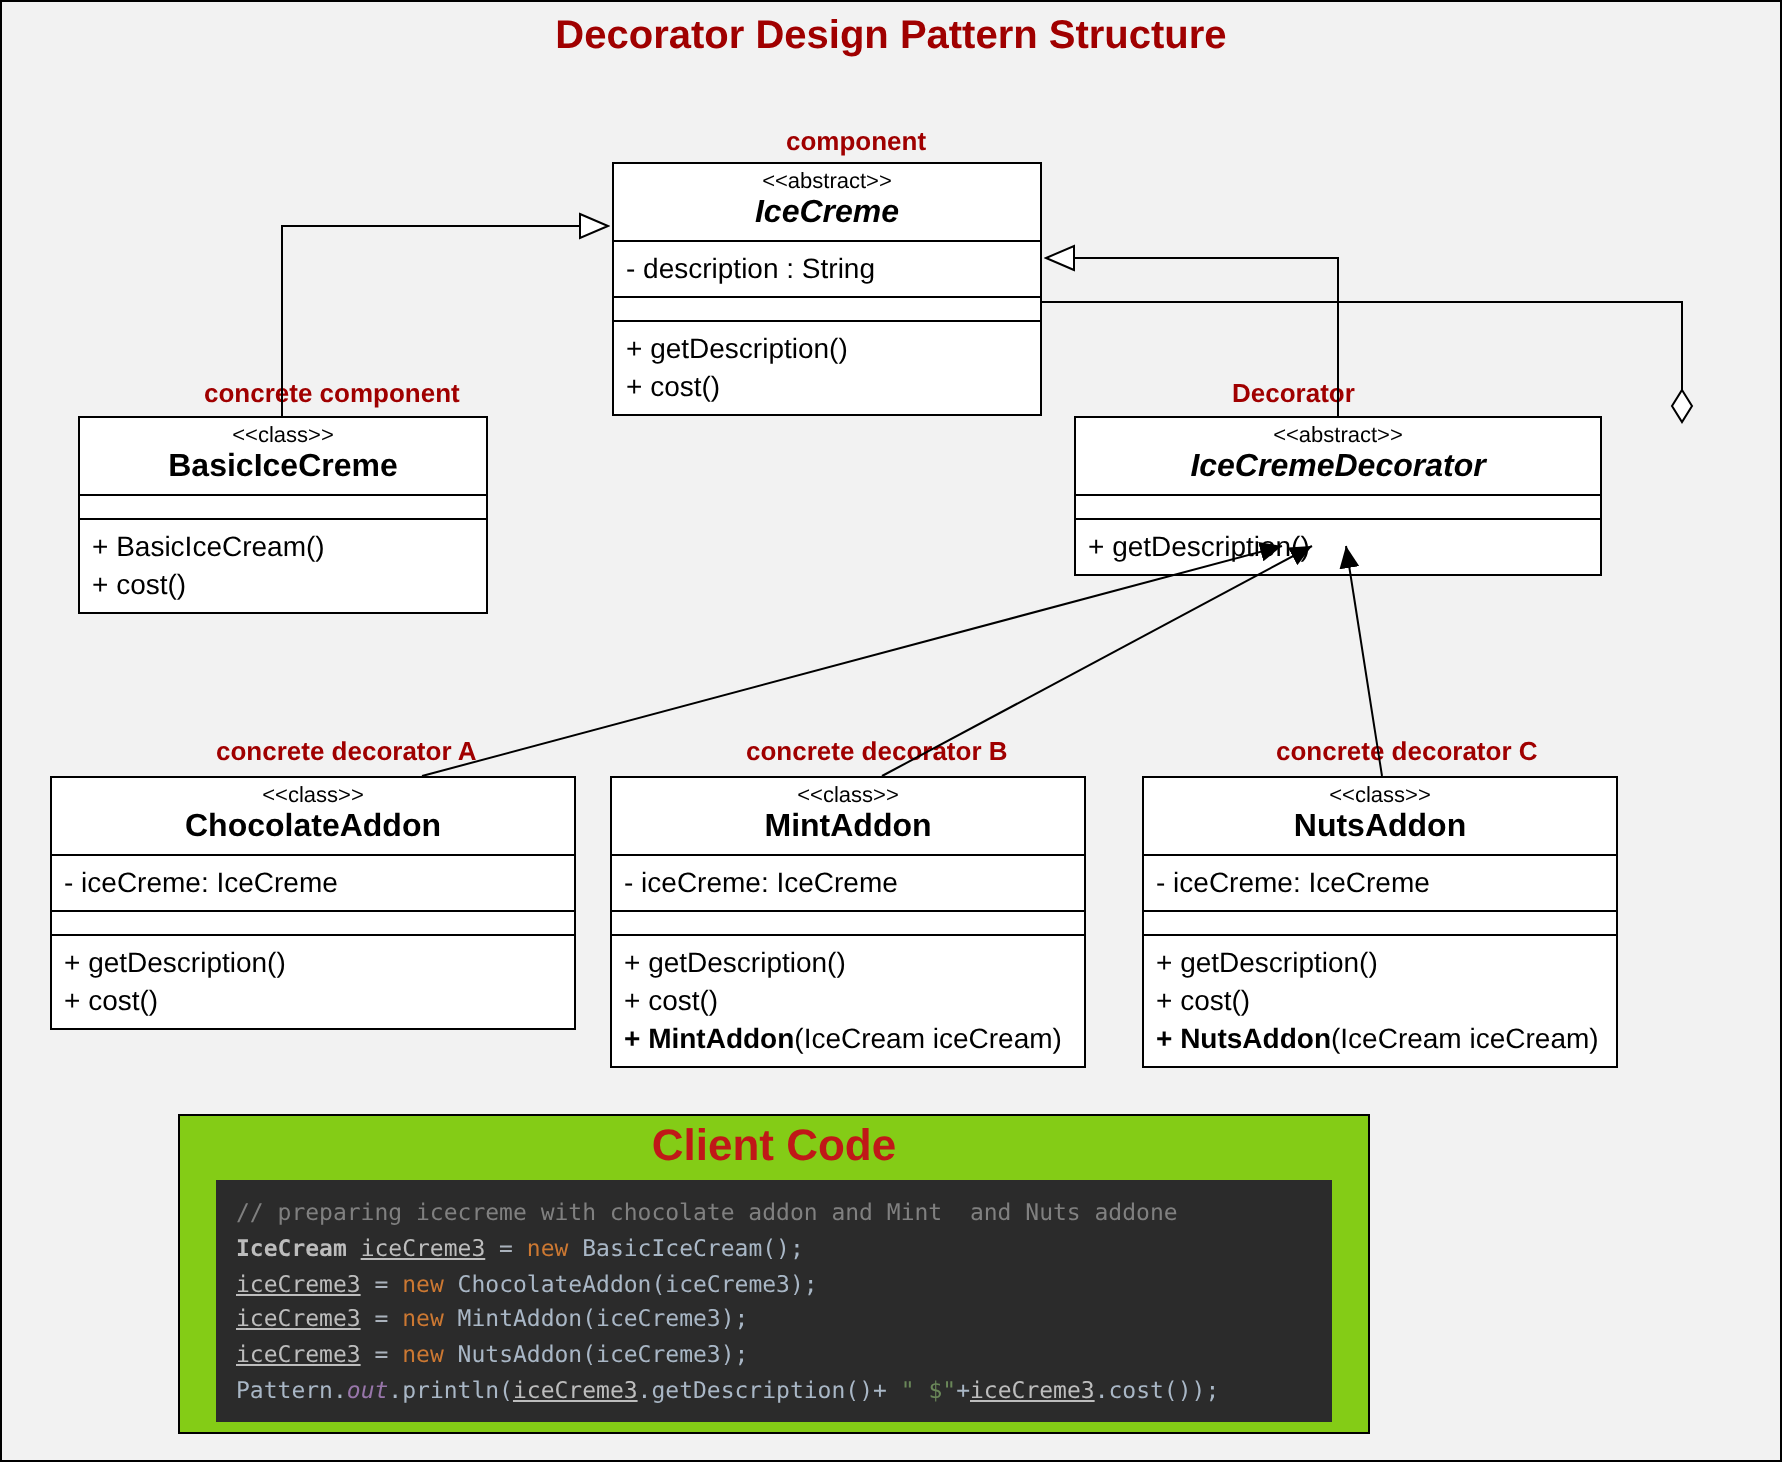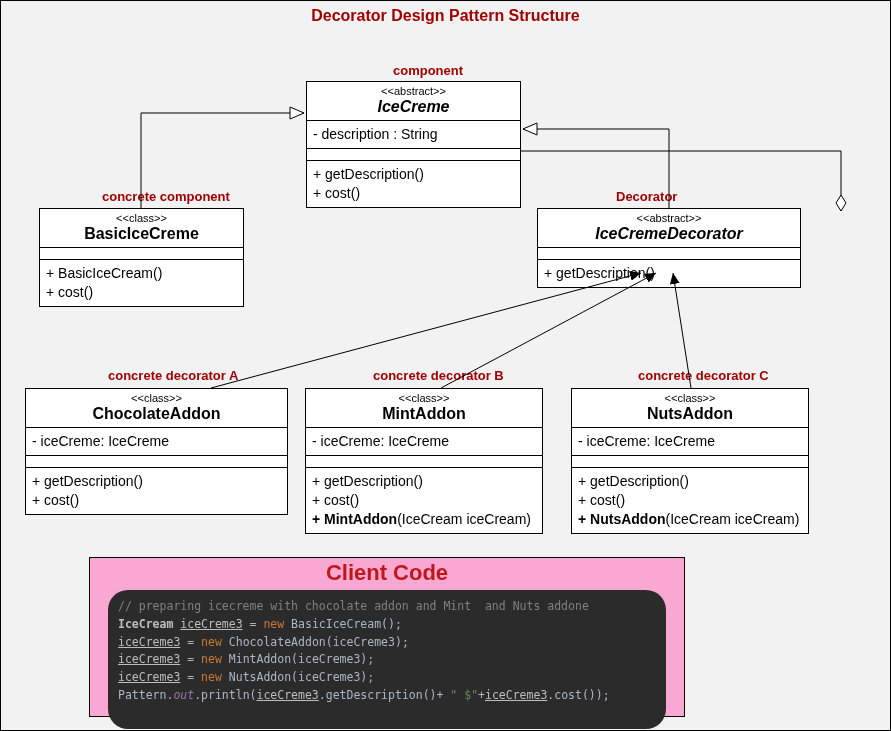--- a/index.html
+++ b/index.html
@@ -16,21 +16,21 @@
     height: 731px;
     background: #f2f2f2;
     border: 1px solid #000;
     box-sizing: border-box;
   }
   .title {
     position: absolute;
     top: 6px;
     left: 0; right: 0;
     text-align: center;
-    font-size: 16px;
+    font-size: 20px;
     font-weight: bold;
     color: #a00000;
   }
   .label {
     position: absolute;
     color: #a00000;
     font-size: 13px;
     font-weight: bold;
   }
   .uml {
@@ -58,40 +58,39 @@
   .uml .sec:last-child { border-bottom: none; }
   .dbl { height: 3px; padding: 0; border-bottom: 1px solid #000; }
   svg.wires {
     position: absolute;
     left: 0; top: 0;
     width: 891px; height: 731px;
     pointer-events: none;
   }
   .client-box {
     position: absolute;
-    background: #f9a8d4;
+    background: #84cc16;
     border: 1px solid #000;
     box-sizing: border-box;
   }
   .client-title {
     text-align: center;
     color: #c01818;
     font-size: 22px;
     font-weight: bold;
     padding: 2px 0 4px 0;
   }
   .code {
     margin: 0 18px 10px 18px;
     background: #2b2b2b;
     color: #aab2bc;
     font-family: "Consolas", "Menlo", monospace;
     font-size: 11.5px;
     line-height: 1.55;
-    padding: 8px 10px 24px 10px;
-    border-radius: 20px;
+    padding: 8px 10px 6px 10px;
   }
   .code .kw  { color: #cc7832; }        
   .code .cmt { color: #808080; }        
   .code .typ { color: #bdbdbd; font-weight: bold; }        
   .code .id  { color: #bdbdbd; text-decoration: underline; }
   .code .fld { color: #9876aa; font-style: italic; }
   .code .str { color: #6a8759; }
   .code .call{ color: #a9b7c6; }
   .code div { white-space: pre; }
 </style>

